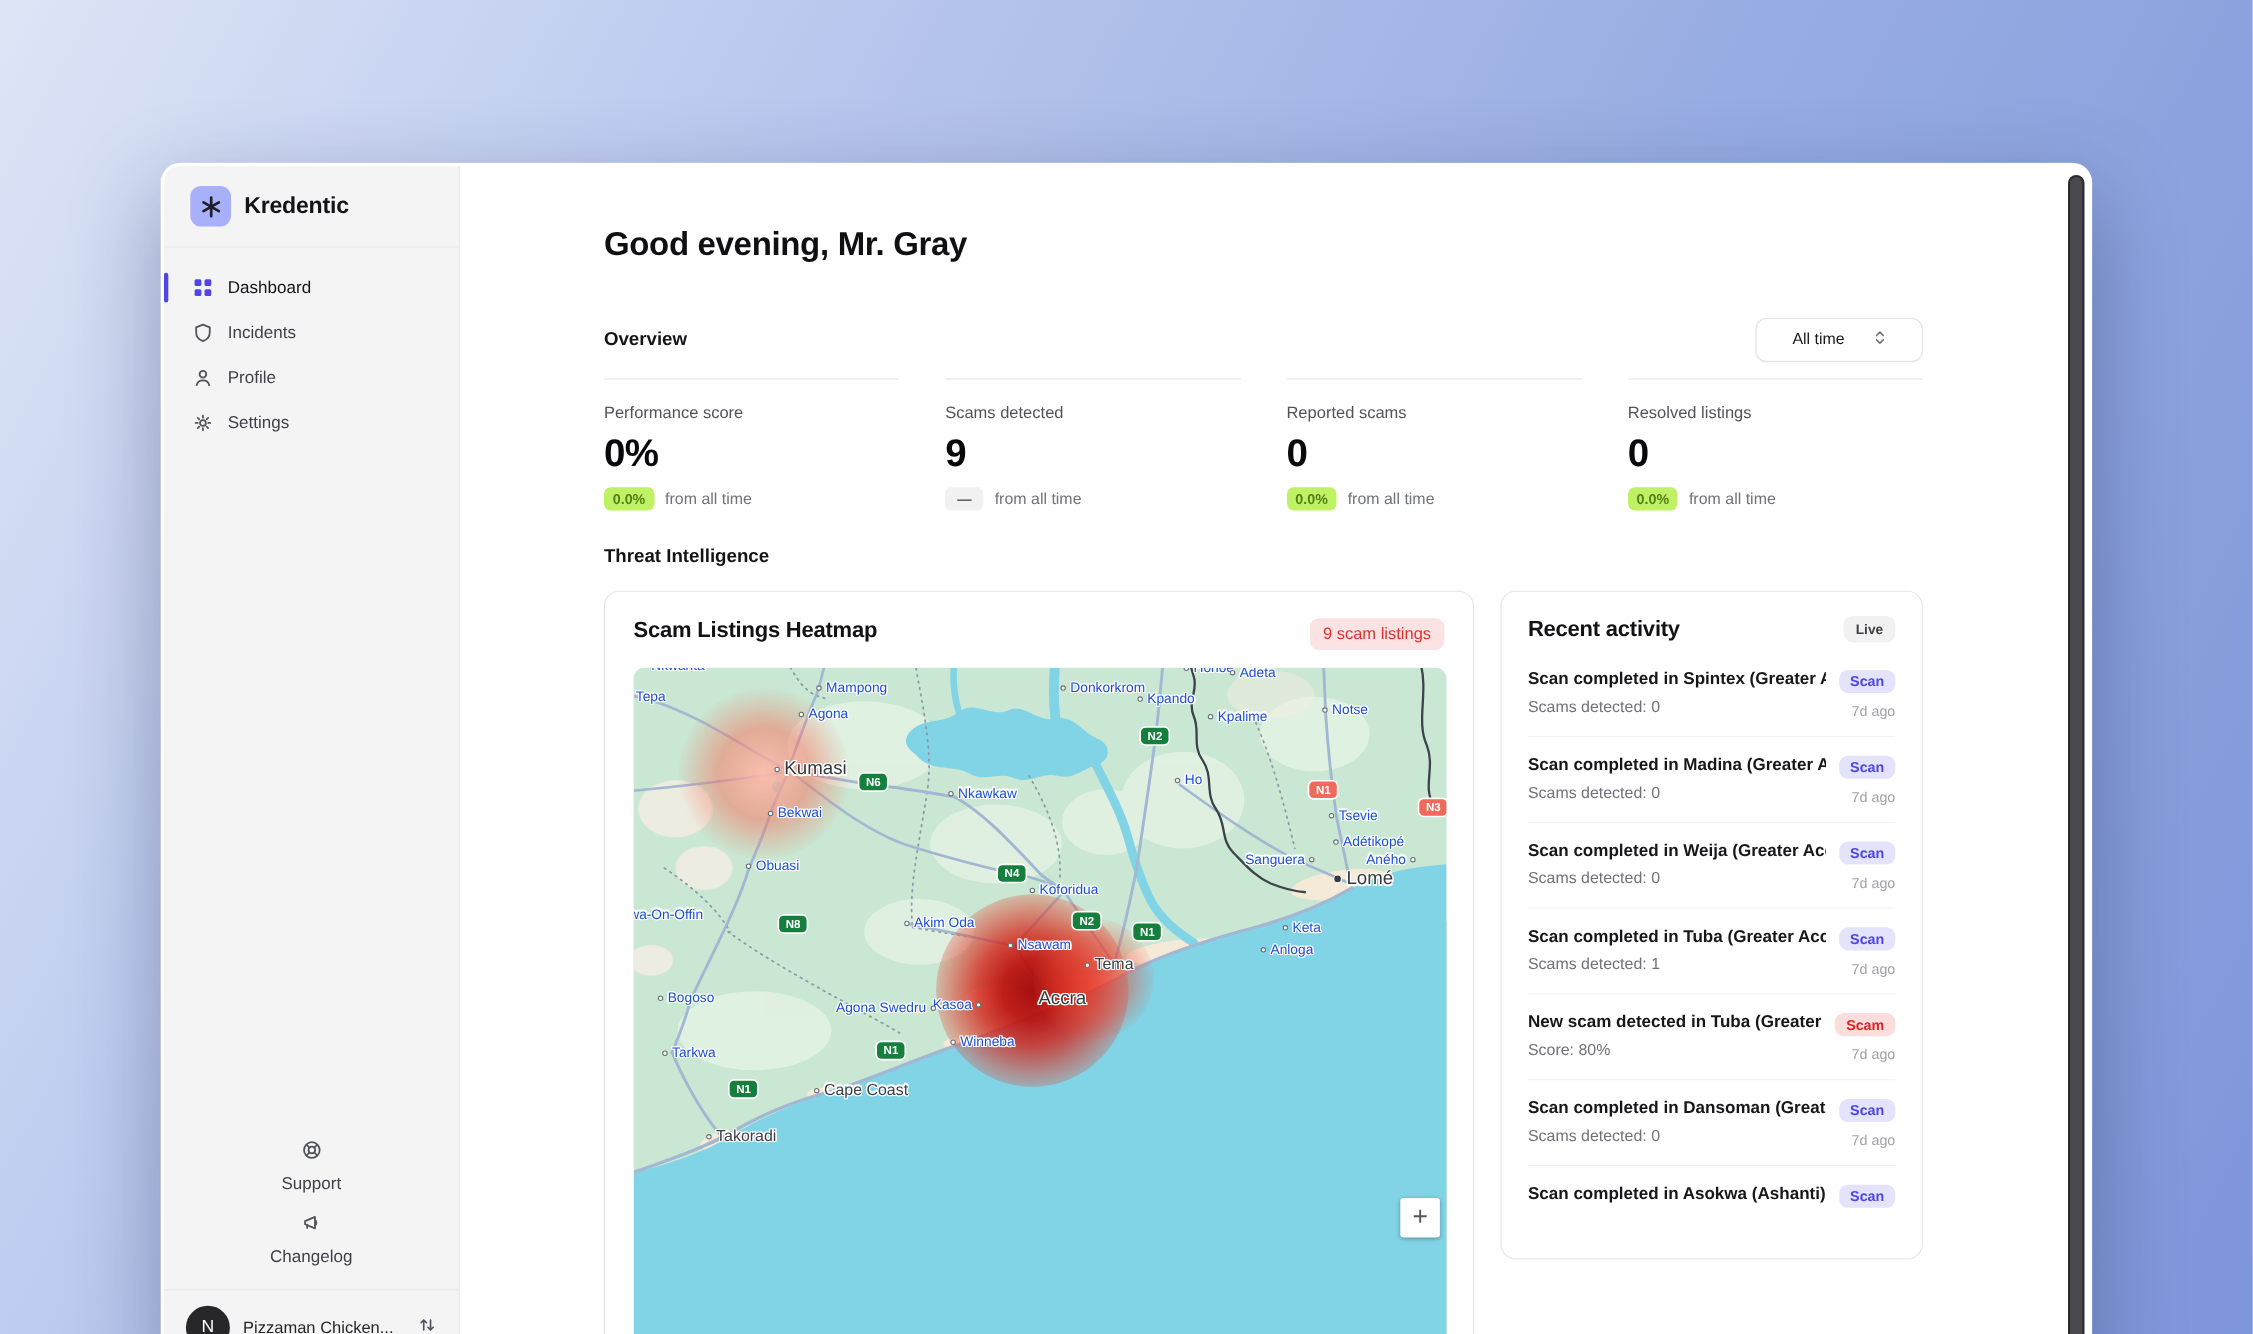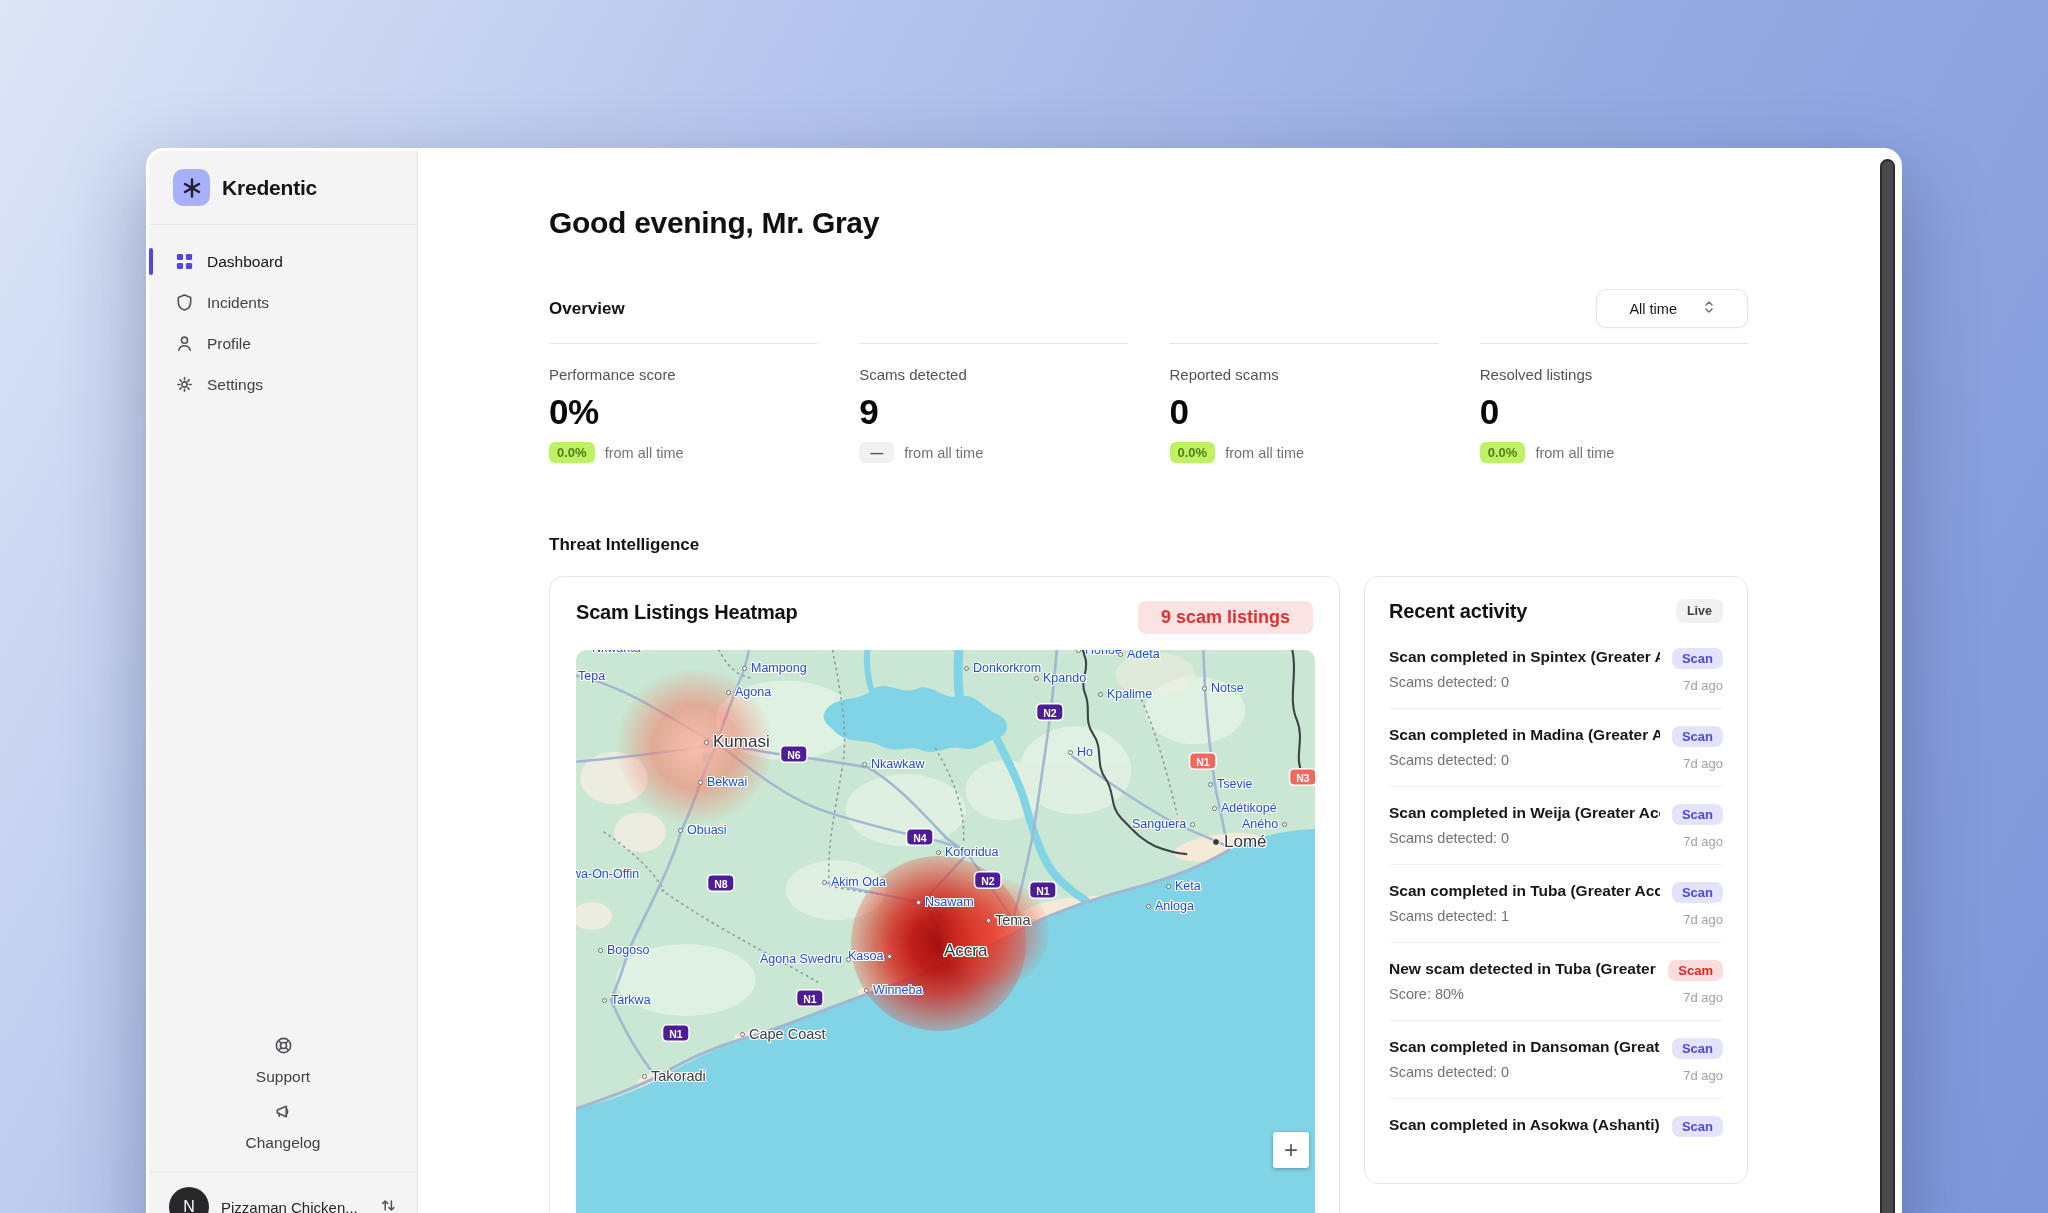--- a/index.html
+++ b/index.html
@@ -40,46 +40,46 @@
   .time-select{ display:flex; align-items:center; gap:26px; background:#fff; border:1px solid #e4e4e7; border-radius:10px; padding:10px 32px; font-size:14.5px; color:#18181b; box-shadow:0 1px 2px rgba(0,0,0,.04); cursor:pointer; }
   .stats{ margin-top:15px; display:grid; grid-template-columns:repeat(4,1fr); gap:42px; }
   .stat{ border-top:1px solid #e4e4e7; padding-top:22px; }
   .stat-label{ font-size:15px; color:#52525b; }
   .stat-value{ margin-top:9px; font-size:35px; font-weight:700; letter-spacing:-.5px; color:#09090b; }
   .stat-delta{ margin-top:10px; display:flex; align-items:center; gap:10px; }
   .delta-badge{ font-size:13px; font-weight:600; border-radius:6px; padding:3px 8px; }
   .delta-badge.positive{ background:#bef264; color:#547f17; }
   .delta-badge.neutral{ background:#f1f1f2; color:#52525b; padding:3px 11px; }
   .delta-ctx{ font-size:14.5px; color:#71717a; }
-  .threat-label{ margin-top:72px; }
+  .threat-label{ margin-top:32px; }
   .cards{ margin-top:21px; display:flex; gap:24px; align-items:flex-start; }
   .card{ background:#fff; border:1px solid #e4e4e7; border-radius:14px; }
   .card-heat{ width:791px; padding:24px 26px; }
   .card-act{ width:384px; padding:22px 24px; }
   .card-head{ display:flex; align-items:flex-start; justify-content:space-between; }
   .card-title{ font-size:20px; font-weight:700; letter-spacing:-.2px; color:#121215; }
   .card-sub{ margin-top:7px; font-size:15px; color:#71717a; }
-  .pill{ font-size:18px; font-weight:700; border-radius:8px; padding:6px 23px; white-space:nowrap; }
+  .pill{ font-size:15px; font-weight:400; border-radius:8px; padding:6px 12px; white-space:nowrap; }
   .pill.red{ background:#fbe3e3; color:#e03131; }
   .pill.gray{ background:#f1f1f2; color:#3f3f46; font-weight:600; padding:5px 11px; font-size:12.5px; }
   
   .map{ position:relative; margin-top:16px; width:739px; height:640px; border-radius:10px; overflow:hidden; background:#c9e7d2; }
   .map svg{ position:absolute; inset:0; }
   .heat{ position:absolute; border-radius:50%; pointer-events:none; }
   .heat.high{ background:radial-gradient(circle, rgba(160,7,7,.96) 0%, rgba(188,13,9,.92) 22%, rgba(212,32,22,.8) 40%, rgba(227,62,46,.46) 62%, rgba(232,80,60,0) 82%); }
   .heat.medium{ background:radial-gradient(circle, rgba(255,185,170,.9) 0%, rgba(246,112,92,.5) 38%, rgba(246,112,92,0) 72%); }
   .heat.warm{ background:radial-gradient(circle, rgba(236,62,46,.62) 0%, rgba(236,72,52,.38) 45%, rgba(236,72,52,0) 75%); }
   .map-label{ position:absolute; display:flex; align-items:center; gap:4px; white-space:nowrap; transform:translateY(-50%);
     font-size:12.5px; color:#1d4ed8; font-weight:400;
     text-shadow:1px 0 0 #fff,-1px 0 0 #fff,0 1px 0 #fff,0 -1px 0 #fff,1px 1px 0 #fff,-1px -1px 0 #fff,1px -1px 0 #fff,-1px 1px 0 #fff; }
   .map-label.md{ font-size:14.5px; font-weight:500; color:#3a4045;justify-content:flex-end; }
   .map-label.lg{ font-size:17px; font-weight:500; color:#33383c; }
   .mk{ width:5px; height:5px; border:1.5px solid #697076; border-radius:50%; background:#fdfdfd; display:inline-block; flex:none; }
   .mk.cap{ width:8px; height:8px; background:#363b40; border:1.5px solid #fff; }
-  .shield{ position:absolute; transform:translate(-50%,-50%); background:#4c1d95; color:#fff; font-size:10.5px; font-weight:700; padding:1.5px 6px; border-radius:4px; box-shadow:0 0 0 1.5px #fff; }
+  .shield{ position:absolute; transform:translate(-50%,-50%); background:#15803d; color:#fff; font-size:10.5px; font-weight:700; padding:1.5px 6px; border-radius:4px; box-shadow:0 0 0 1.5px #fff; }
   .shield.red{ background:#ee6a5d; }
   .zoom-btn{ position:absolute; right:6px; top:482px; width:36px; height:36px; background:#fff; border-radius:3px; box-shadow:0 1px 4px rgba(0,0,0,.3); display:flex; align-items:center; justify-content:center; font-size:24px; color:#565656; cursor:pointer; }
   
   .act-list{ margin-top:8px; }
   .act-item{ display:flex; gap:12px; padding:17px 0 15px; border-top:1px solid #f0f0f2; }
   .act-item:first-child{ border-top:none; }
   .act-main{ flex:1; min-width:0; }
   .act-title{ font-size:15.5px; font-weight:700; color:#17171a; white-space:nowrap; overflow:hidden; }
   .act-sub{ margin-top:8px; font-size:14.5px; color:#71717a; }
   .act-side{ display:flex; flex-direction:column; align-items:flex-end; gap:9px; flex:none; }

